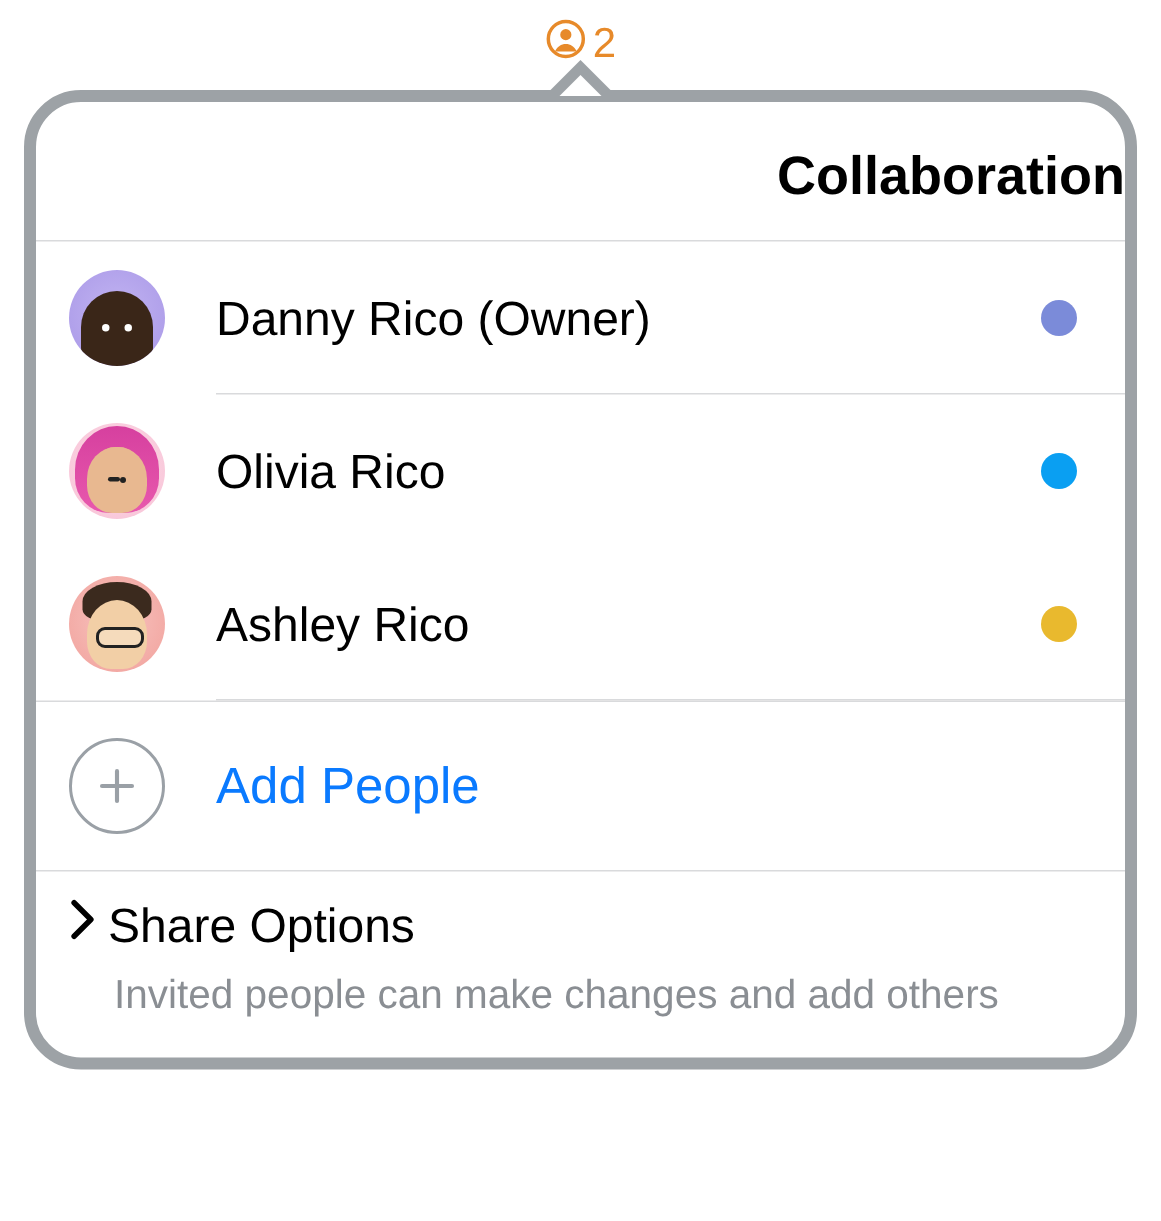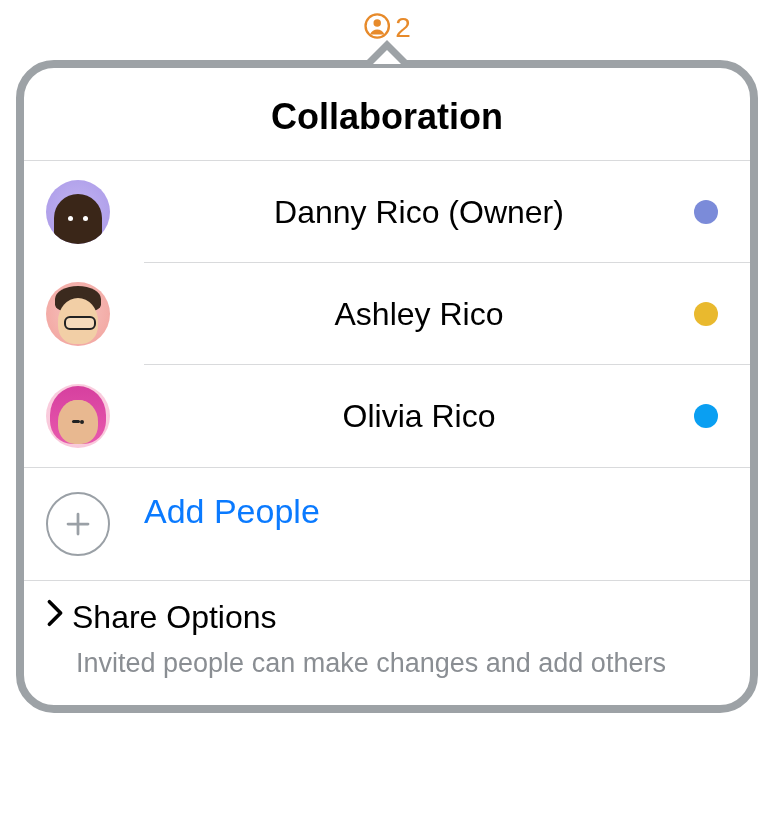--- a/index.html
+++ b/index.html
@@ -54,35 +54,34 @@
     }
     .popover {
       background: #ffffff;
       border: 8px solid #9da2a6;
       border-radius: 38px;
       width: 100%;
       overflow: hidden;
       margin-top: -2px;
     }
     .title {
-      text-align: center;
+      text-align: right;
       font-size: 36px;
       font-weight: 600;
       color: #000;
       padding: 28px 0 22px;
       border-bottom: 1px solid #d9dadc;
     }
     .list { }
     .row {
       display: flex;
       align-items: center;
       padding: 18px 32px 18px 22px;
       min-height: 102px;
       position: relative;
-      text-align: center;
     }
     .row.sep::after {
       content: "";
       position: absolute;
       left: 120px; right: 0; bottom: 0;
       height: 1px;
       background: #d9dadc;
     }
     .avatar {
       width: 64px; height: 64px;
@@ -124,21 +123,21 @@
       color: #000;
       flex: 1;
     }
     .dot {
       width: 24px; height: 24px;
       border-radius: 50%;
       flex: 0 0 24px;
     }
     .add-row {
       display: flex;
-      align-items: flex-start;
+      align-items: center;
       padding: 24px 28px 24px 22px;
       border-top: 1px solid #d9dadc;
       border-bottom: 1px solid #d9dadc;
       cursor: pointer;
     }
     .add-circle {
       width: 64px; height: 64px;
       border: 2.5px solid #9aa0a6;
       border-radius: 50%;
       display: flex;
@@ -194,36 +193,36 @@
     <div class="list">
 
       <div class="row sep">
         <div class="avatar avatar-bg1">
           <div class="face face1"></div>
         </div>
         <div class="name">Danny Rico (Owner)</div>
         <div class="dot" style="background:#7b8bd9"></div>
       </div>
 
+      <div class="row">
+        <div class="avatar avatar-bg3">
+          <div class="hair3"></div>
+          <div class="face face3 eye-wink"></div>
+        </div>
+        <div class="name">Olivia Rico</div>
+        <div class="dot" style="background:#0a9ff2"></div>
+      </div>
+
       <div class="row sep">
         <div class="avatar avatar-bg2">
           <div class="hair2"></div>
           <div class="face face2"></div>
         </div>
         <div class="name">Ashley Rico</div>
         <div class="dot" style="background:#e9b92e"></div>
-      </div>
-
-      <div class="row">
-        <div class="avatar avatar-bg3">
-          <div class="hair3"></div>
-          <div class="face face3 eye-wink"></div>
-        </div>
-        <div class="name">Olivia Rico</div>
-        <div class="dot" style="background:#0a9ff2"></div>
       </div>
 
     </div>
 
     <div class="add-row">
       <div class="add-circle">
         <svg viewBox="0 0 24 24" stroke="#9aa0a6" stroke-width="2.2" stroke-linecap="round">
           <line x1="12" y1="4" x2="12" y2="20"></line>
           <line x1="4" y1="12" x2="20" y2="12"></line>
         </svg>

